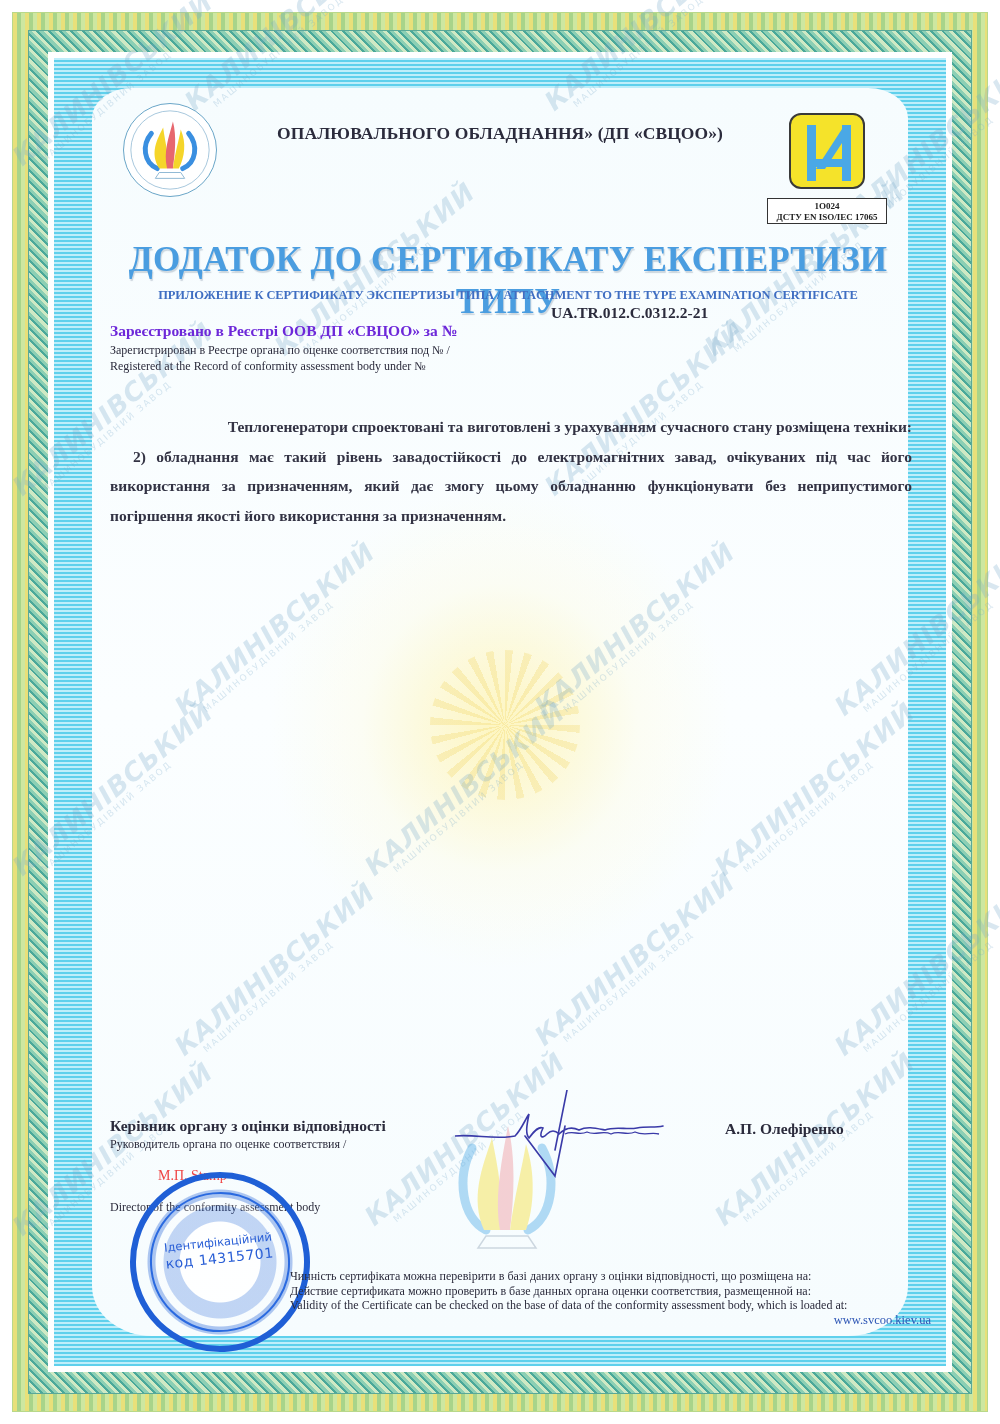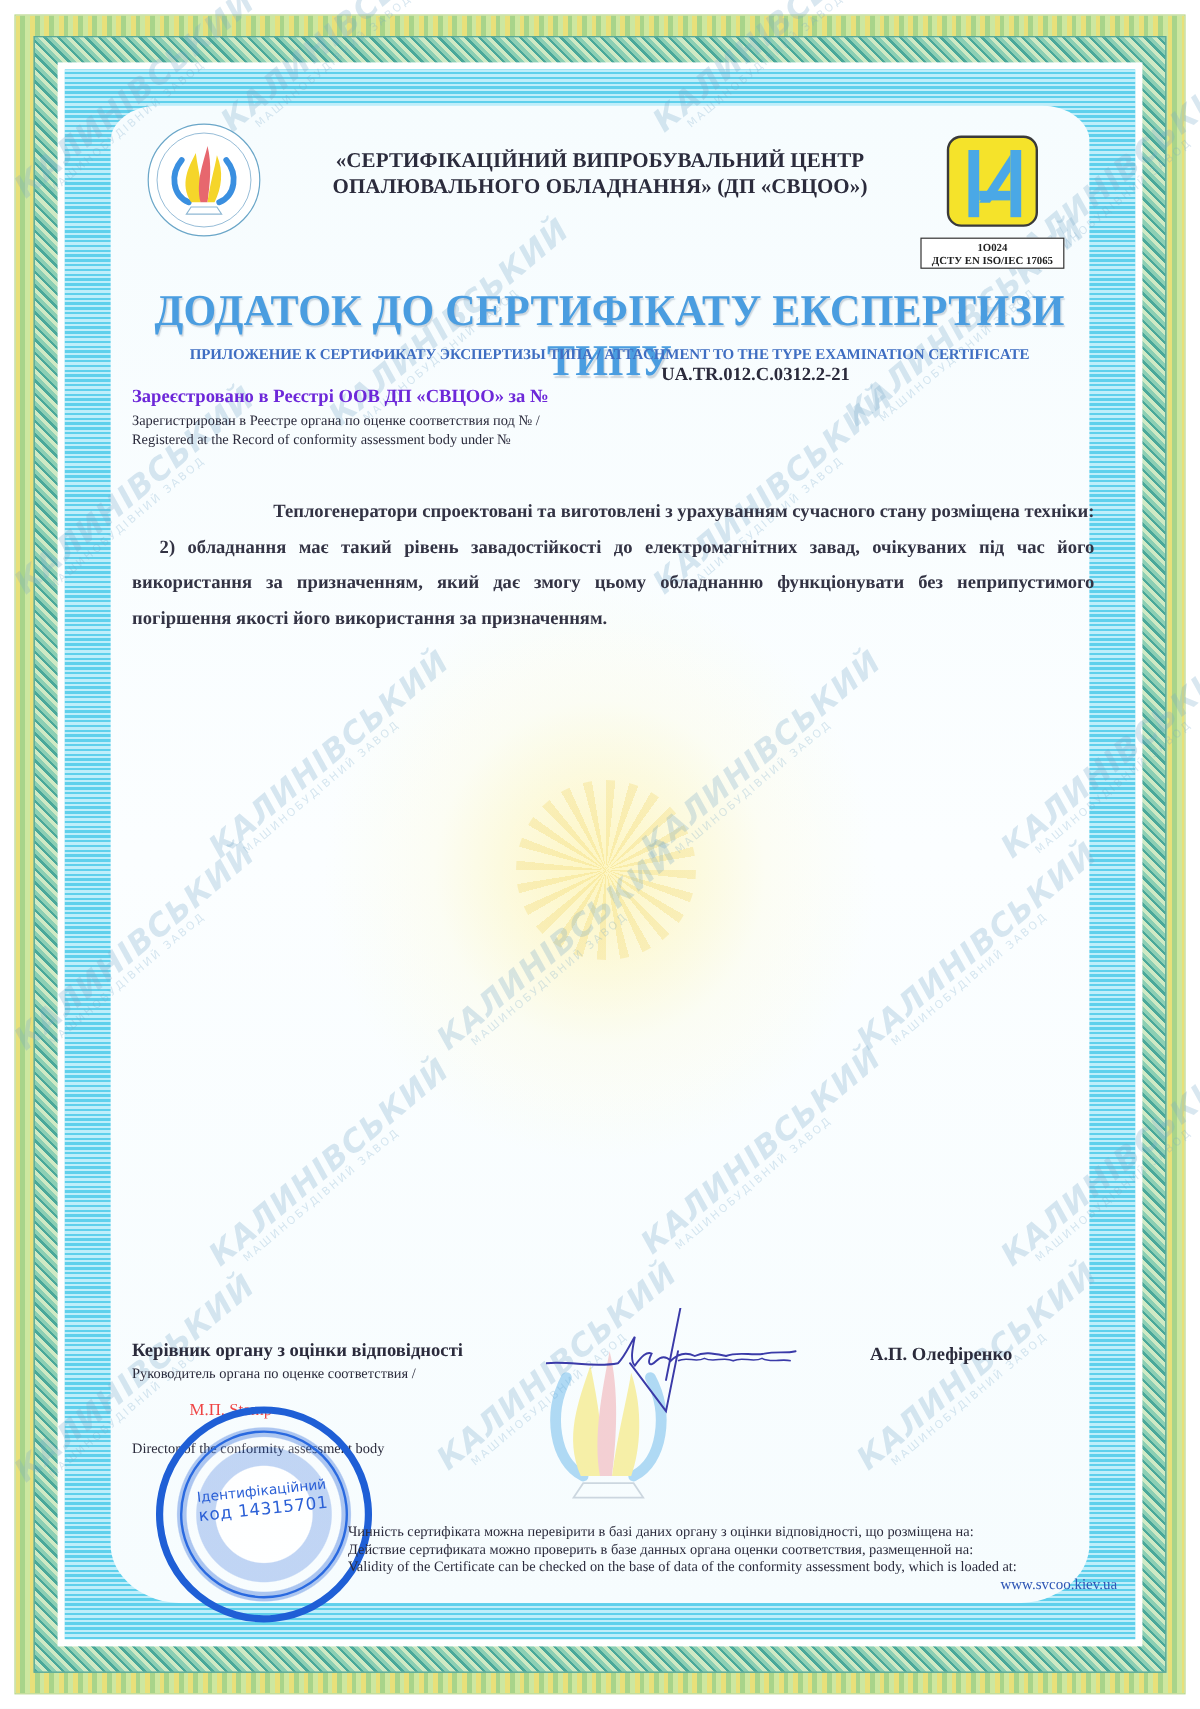--- a/index.html
+++ b/index.html
@@ -200,21 +200,20 @@
     <path d="M28 30 C18 42 20 60 34 66" stroke="#3a8fe0" stroke-width="5" fill="none" stroke-linecap="round"></path>
     <path d="M66 30 C76 42 74 60 60 66" stroke="#3a8fe0" stroke-width="5" fill="none" stroke-linecap="round"></path>
     <path d="M36 66 C26 50 34 36 40 24 C42 40 46 50 44 66 Z" fill="#f5d52a"></path>
     <path d="M44 66 C40 48 46 34 50 18 C54 34 52 50 50 66 Z" fill="#e7676e"></path>
     <path d="M50 66 C52 50 56 38 58 26 C64 40 62 54 56 66 Z" fill="#f5d52a"></path>
     <path d="M36 70 L58 70 L62 76 L32 76 Z" fill="none" stroke="#8fb8d4" stroke-width="1"></path>
   </svg>
 </div>
 
 <div class="org-header">
-  <div>«СЕРТИФІКАЦІЙНИЙ ВИПРОБУВАЛЬНИЙ ЦЕНТР</div>
   <div>ОПАЛЮВАЛЬНОГО ОБЛАДНАННЯ» (ДП «СВЦОО»)</div>
 </div>
 
 <div class="accred-mark">
   <svg viewBox="0 0 76 76" width="76" height="76">
     <rect x="16" y="10" width="9" height="56" fill="#4aa8e6"></rect>
     <rect x="51" y="10" width="9" height="56" fill="#4aa8e6"></rect>
     <polygon points="25,54 51,14 51,28 34,54" fill="#4aa8e6"></polygon>
     <rect x="25" y="44" width="26" height="8" fill="#4aa8e6"></rect>
   </svg>

